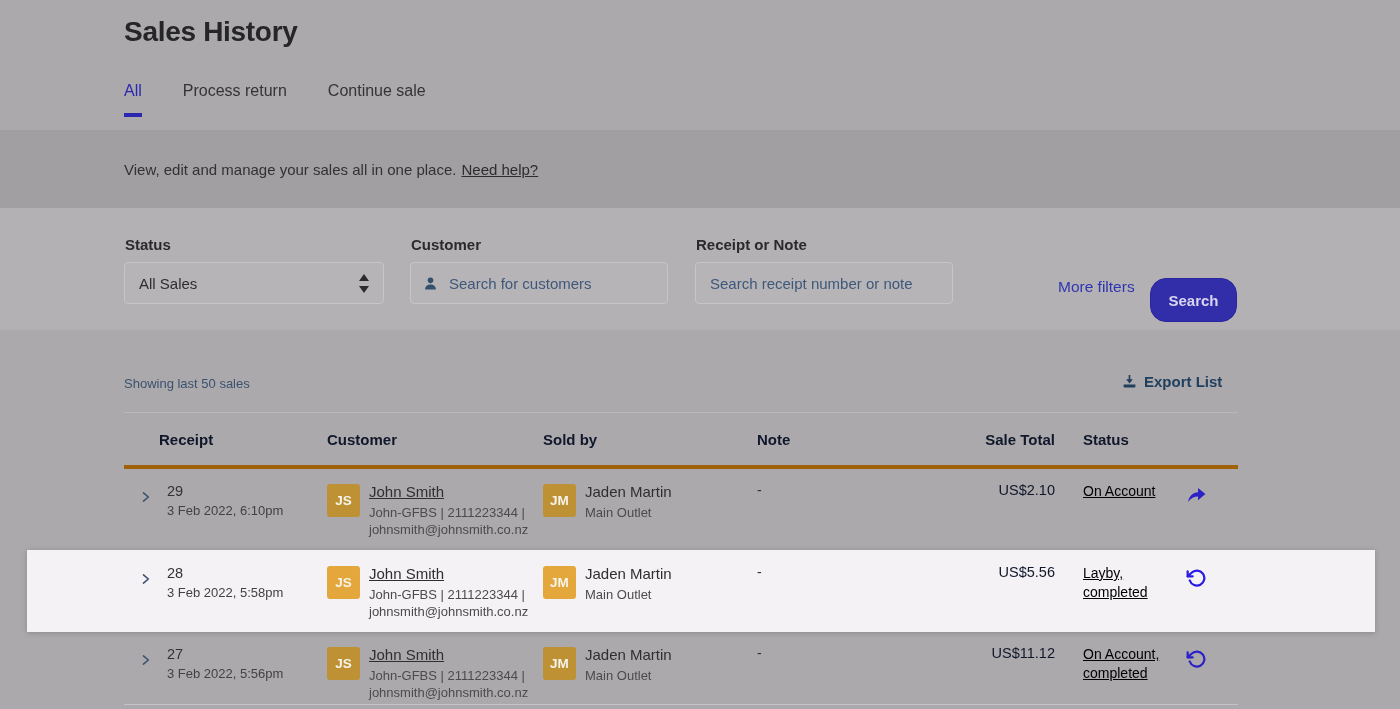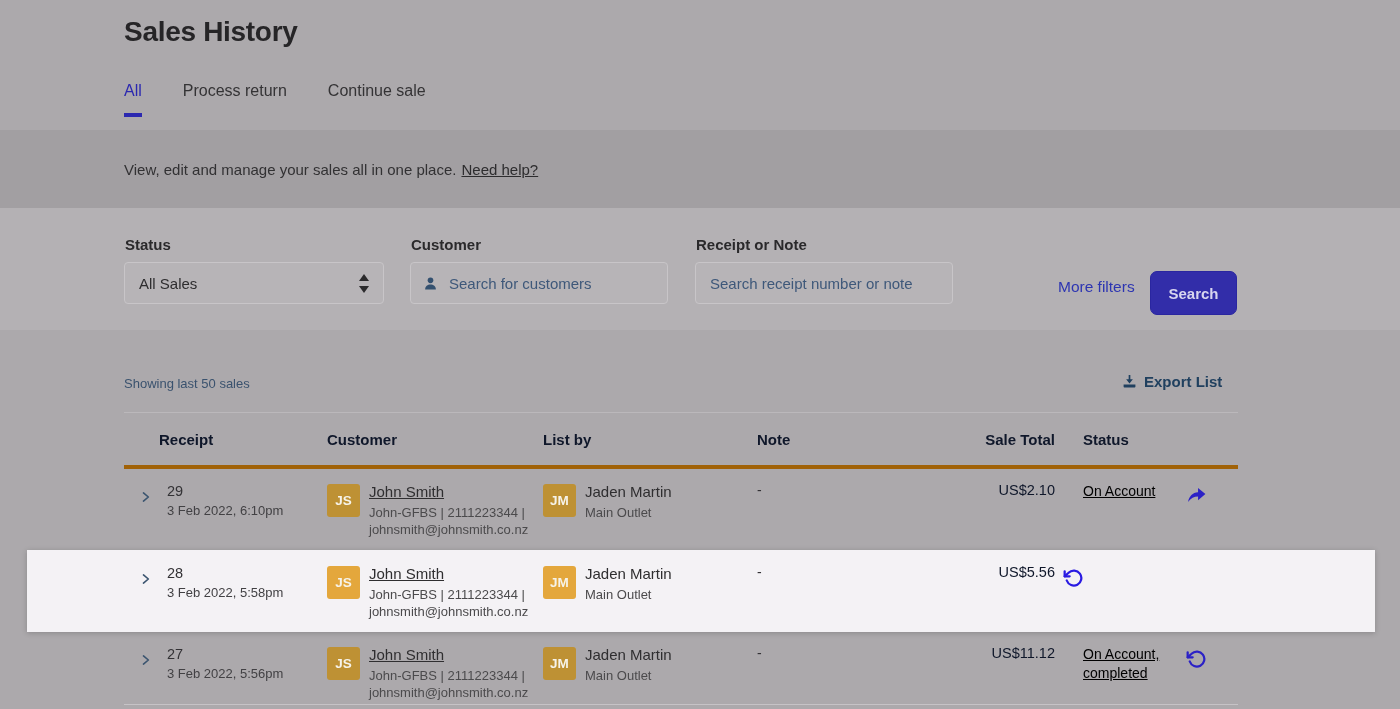--- a/index.html
+++ b/index.html
@@ -47,22 +47,22 @@
     border:none;outline:none;background:transparent;flex:1;
     font-family:inherit;font-size:15px;color:#32506F;min-width:0;
   }
   .field input::placeholder{color:#3E587A;opacity:1;}
   .person-icon{margin-right:9px;flex:0 0 auto;display:flex;}
   .more-filters{
     position:absolute;left:1058px;top:70px;font-size:15.5px;color:#2D35B2;
     text-decoration:none;cursor:pointer;
   }
   .search-btn{
-    position:absolute;left:1150px;top:63px;width:87px;height:44px;
-    background:#322DA9;border:1px solid #2A26A0;border-radius:7px;
+    position:absolute;left:1150px;top:70px;width:87px;height:44px;
+    background:#322DA9;border:1px solid #2A26A0;border-radius:16px;
     color:#D8D6EF;font-family:inherit;font-size:15px;font-weight:700;cursor:pointer;
   }
 
   
   .summary{position:absolute;left:124px;top:376px;font-size:13px;color:#3A526E;}
   .export{
     position:absolute;left:1122px;top:373px;display:flex;align-items:center;gap:7px;
     font-size:15px;font-weight:700;color:#20405F;cursor:pointer;
   }
 
@@ -175,21 +175,21 @@
     </span>
     <span>Export List</span>
   </div>
 
   <div class="sales-table">
 
     <div class="grid-row thead">
       <div></div>
       <div>Receipt</div>
       <div>Customer</div>
-      <div>List by</div>
+      <div>Sold by</div>
       <div>Note</div>
       <div class="th-total">Sale Total</div>
       <div class="th-status">Status</div>
       <div></div>
     </div>
 
     <div class="grid-row row row-1">
       <div class="cell-chevron">
         <span class="chev">
           <svg width="13" height="14" viewBox="0 0 16 16" fill="none" stroke="#3A546F" stroke-width="2" stroke-linecap="round" stroke-linejoin="round">
@@ -248,20 +248,21 @@
       </div>
       <div class="cell-person">
         <div class="avatar">JM</div>
         <div>
           <div class="person-name">Jaden Martin</div>
           <div class="person-sub">Main Outlet</div>
         </div>
       </div>
       <div class="cell-note">-</div>
       <div class="cell-total">US$5.56</div>
+      <div class="cell-status">Layby, completed</div>
       <div class="cell-action">
         <span class="action-btn">
           <svg width="20" height="20" viewBox="0 0 24 24" fill="none" stroke="currentColor" stroke-width="2.7" stroke-linecap="round" stroke-linejoin="round">
               <polyline points="2 4 2 10 8 10"></polyline>
               <path d="M4.51 15a9 9 0 1 0 2.13-9.36L2 10"></path>
             </svg>
         </span>
       </div>
     </div>
 

